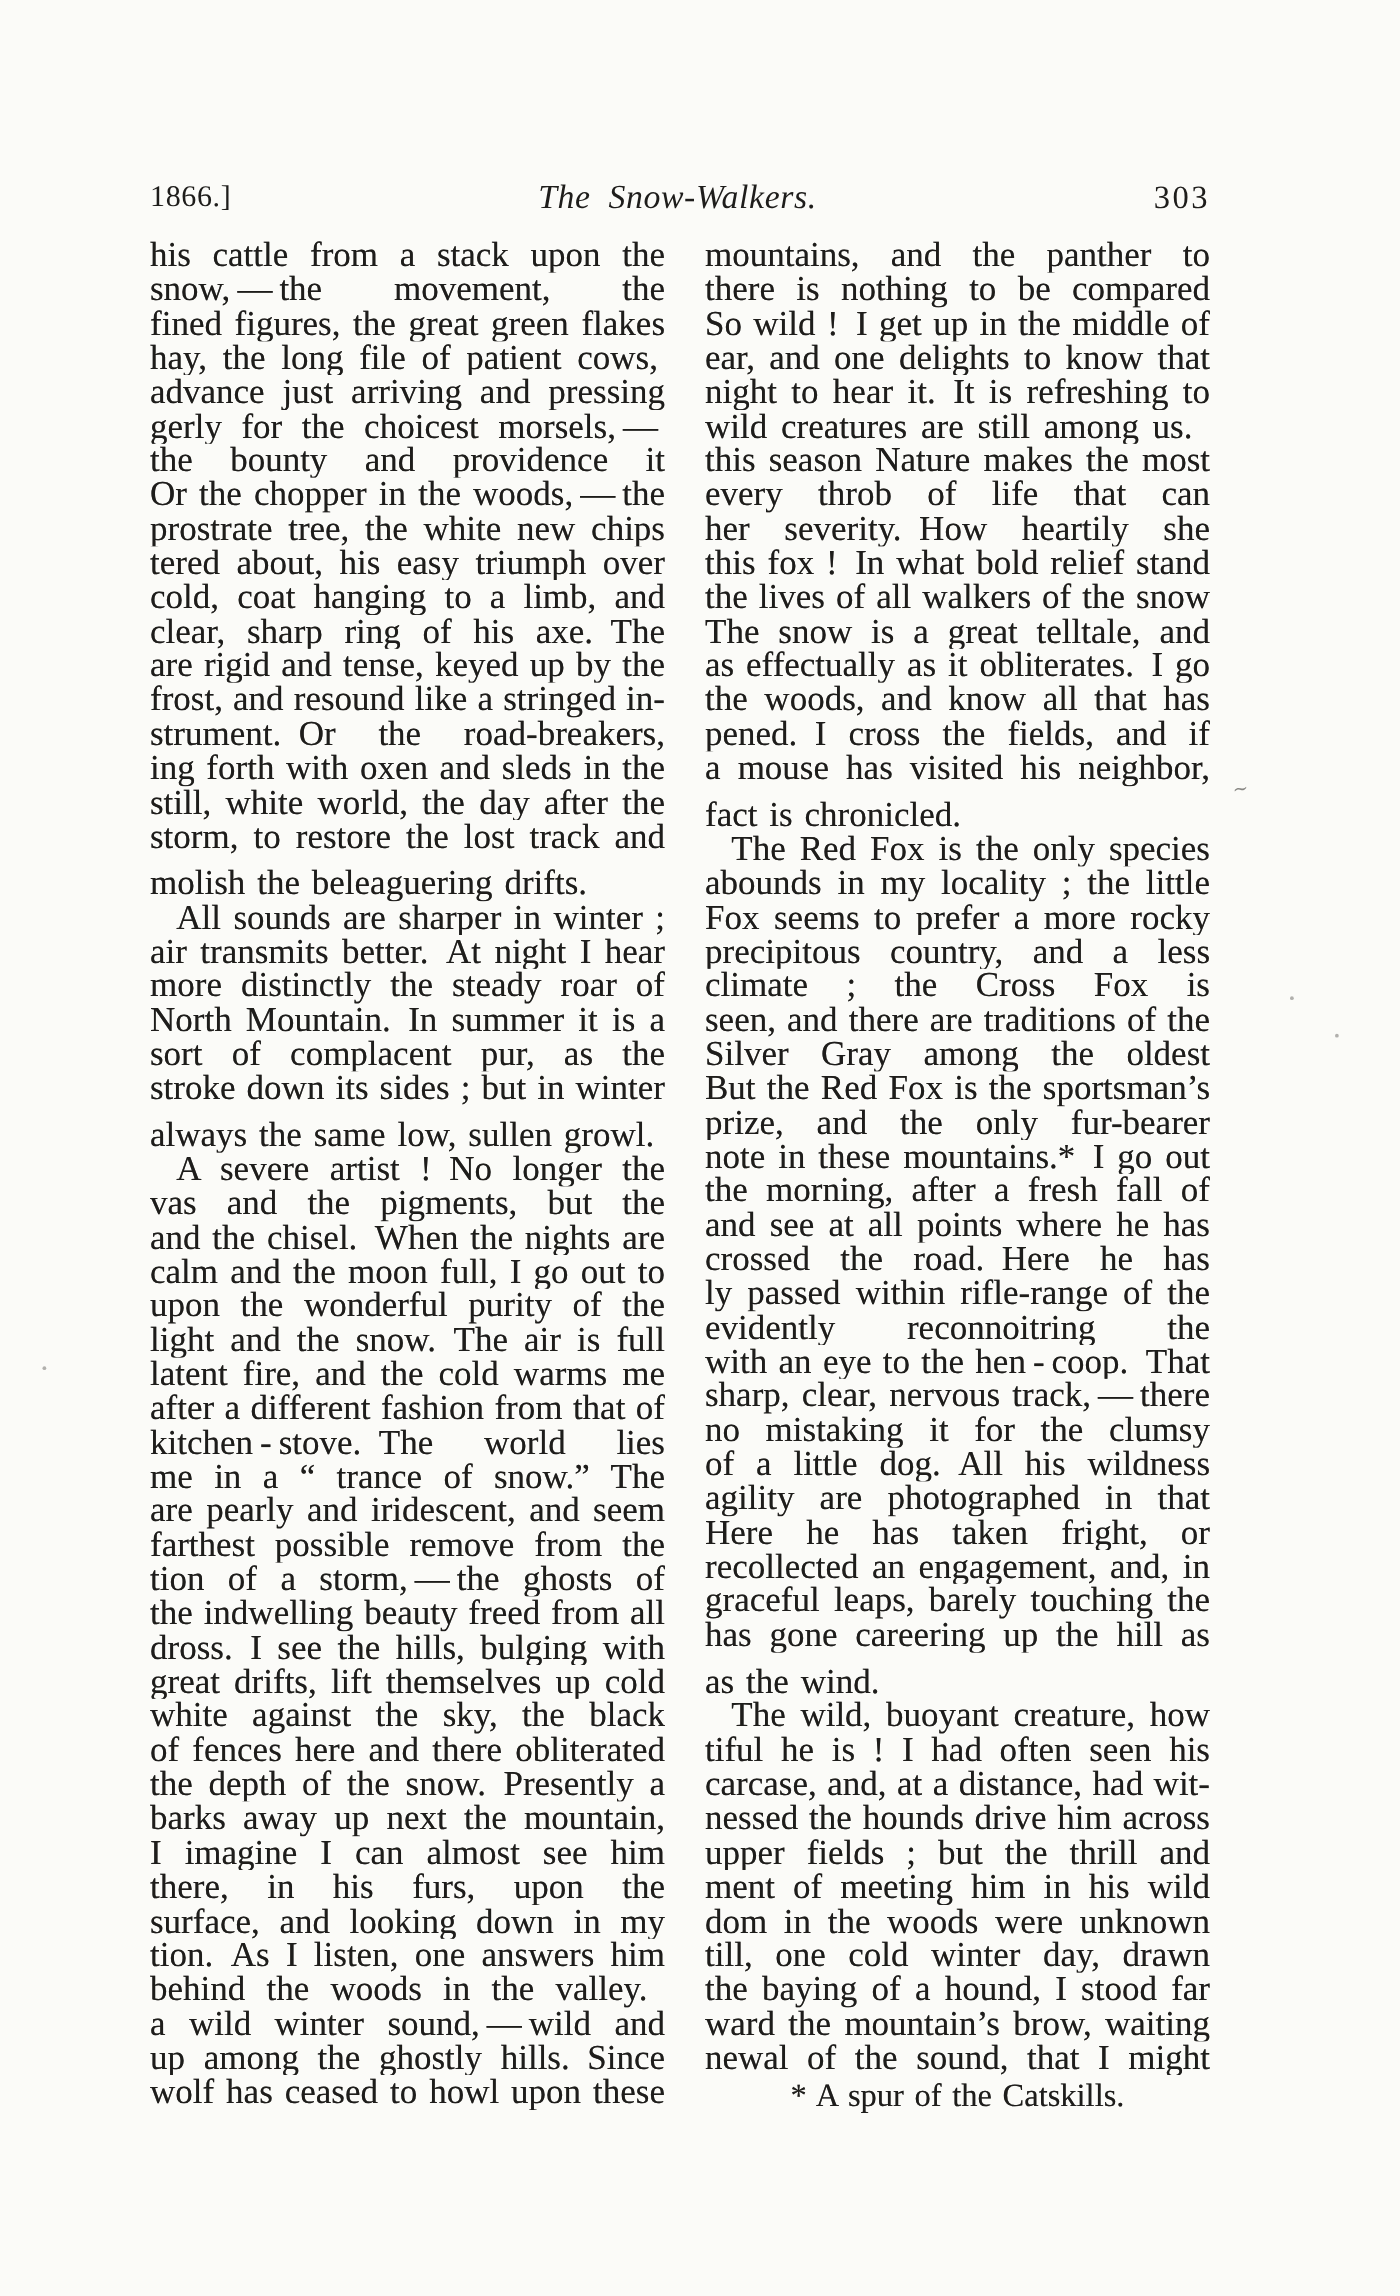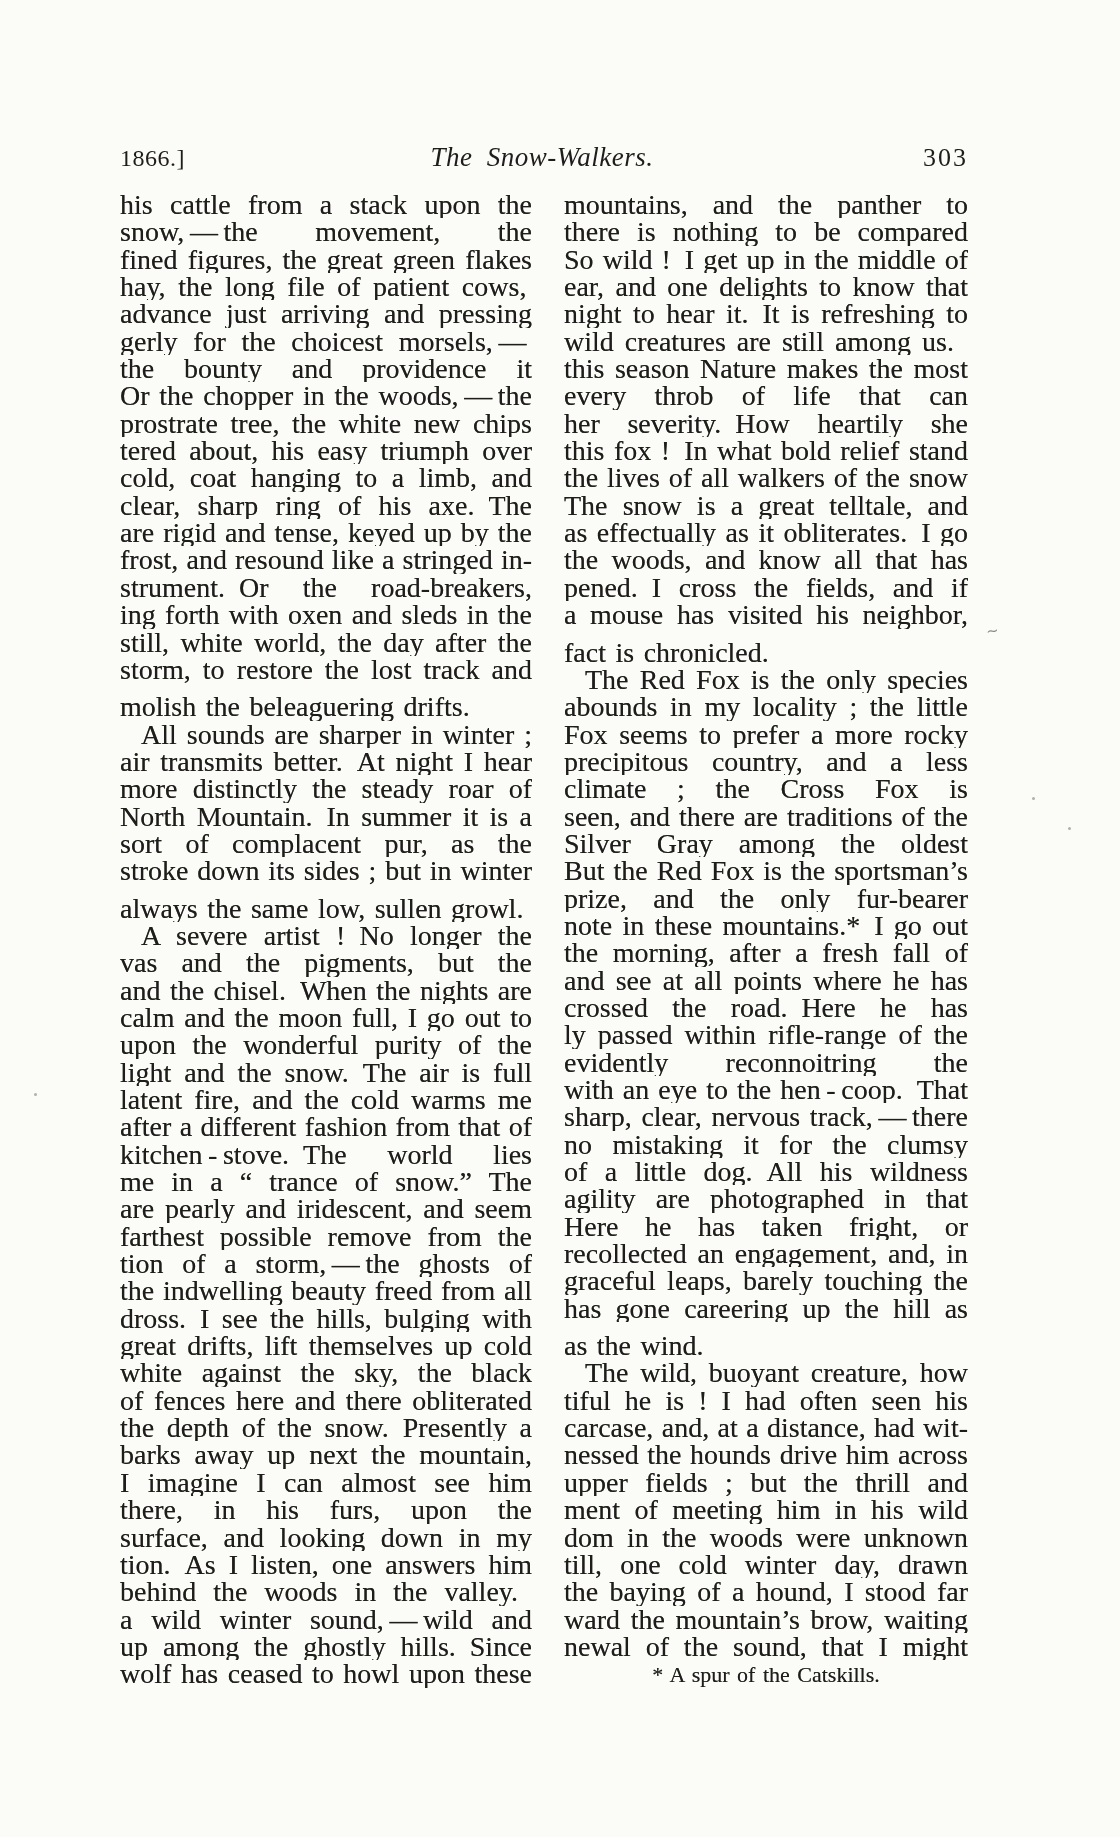--- a/index.html
+++ b/index.html
@@ -31,21 +31,21 @@
     height:27.35px;line-height:27.35px;
     text-align:justify;text-align-last:justify;
     word-spacing:1px;white-space:normal;overflow:hidden;
     text-shadow:0 0 0.5px rgba(30,29,27,0.65);
   }
   .line.noj{text-align-last:left;word-spacing:2.5px;margin-top:10px;}
   .line.ind{text-indent:21px;}
   
   .footnote{
     position:absolute;left:564px;width:404px;top:1662px;
-    text-align:center;font-size:22px;word-spacing:2px;
+    text-align:center;font-size:26px;word-spacing:2px;
     text-shadow:0 0 0.4px rgba(30,29,27,0.6);
   }
   
   .artifact{position:absolute;pointer-events:none;}
   .artifact.dot{width:3px;height:3px;border-radius:50%;background:rgba(40,38,35,0.35);}
   .artifact.tilde{font-size:15px;color:rgba(40,38,35,0.55);transform:rotate(-8deg);font-family:"DejaVu Serif",serif;}
 </style>
 </head>
 <body>
 

